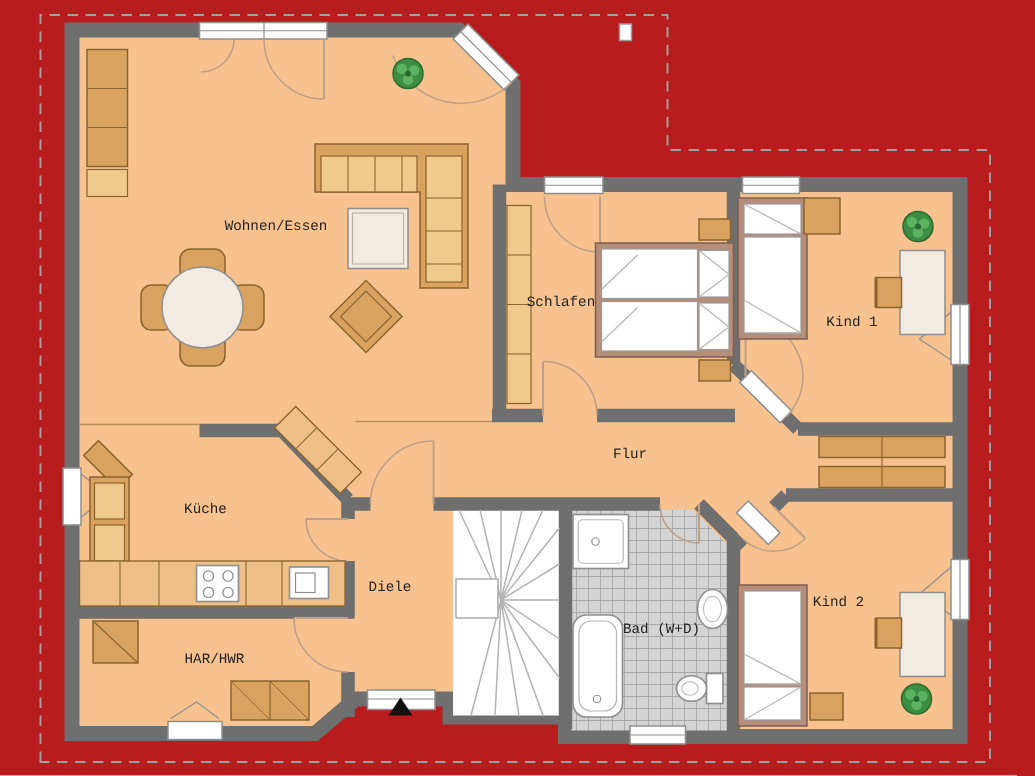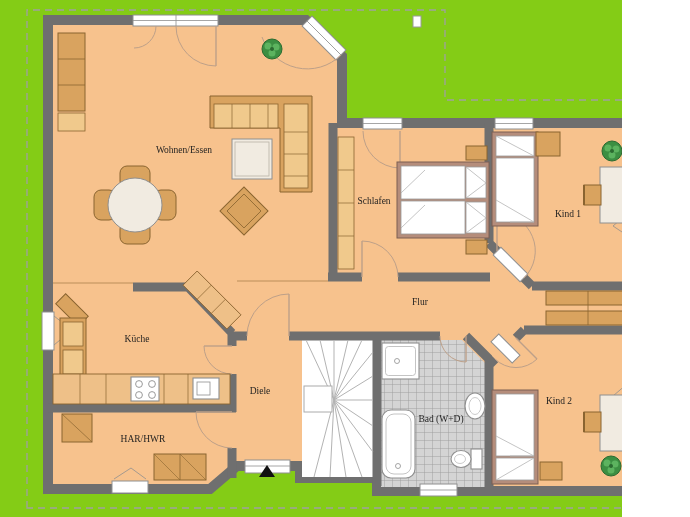--- a/index.html
+++ b/index.html
@@ -1,17 +1,17 @@
 <!DOCTYPE html>
 <html style="--floor: #f7c28d; --wall: #6f6f6f; --boundary: #a0a0a0; --wood: #d9a35f; --wood_light: #f0c98c; --wood_dark: #8a6430; --counter: #eec088; --bedframe: #b58d7b; --table: #f1ebe1; --tile: #d4d4d4; --tile_line: #9b9b9b; --fixture_line: #8f8f8f; --door_arc: #bda089; --plant: #3c8f42; --plant_dark: #2b6b31; --label: #1f1f1f;"><head>
 <meta charset="utf-8">
 <style>
   html,body{margin:0;padding:0;background:#fff;}
-  .page{width:622px;height:517px;position:relative;background:#84cc16;overflow:hidden;
-        font-family:Liberation Serif, serif;}
+  .page{width:690px;height:517px;position:relative;background:#b91c1c;overflow:hidden;
+        font-family:Liberation Mono, monospace;}
   svg{display:block;}
   .boundary{fill:none;stroke:var(--boundary);stroke-width:1.3;stroke-dasharray:7 5;}
   .footprint{fill:var(--floor);stroke:var(--wall);stroke-width:10;stroke-linejoin:miter;}
   .iwall{fill:none;stroke:var(--wall);stroke-width:9;stroke-linecap:butt;}
   .thinline{stroke:var(--wood_dark);stroke-width:1;opacity:.55;}
   .win{fill:#fff;stroke:var(--fixture_line);stroke-width:1;}
   .winline{stroke:var(--fixture_line);stroke-width:.8;fill:none;}
   .arc{fill:none;stroke:var(--door_arc);stroke-width:1;}
   .leaf{stroke:var(--door_arc);stroke-width:1.4;fill:none;}
   .furn{fill:var(--wood);stroke:var(--wood_dark);stroke-width:1;}

